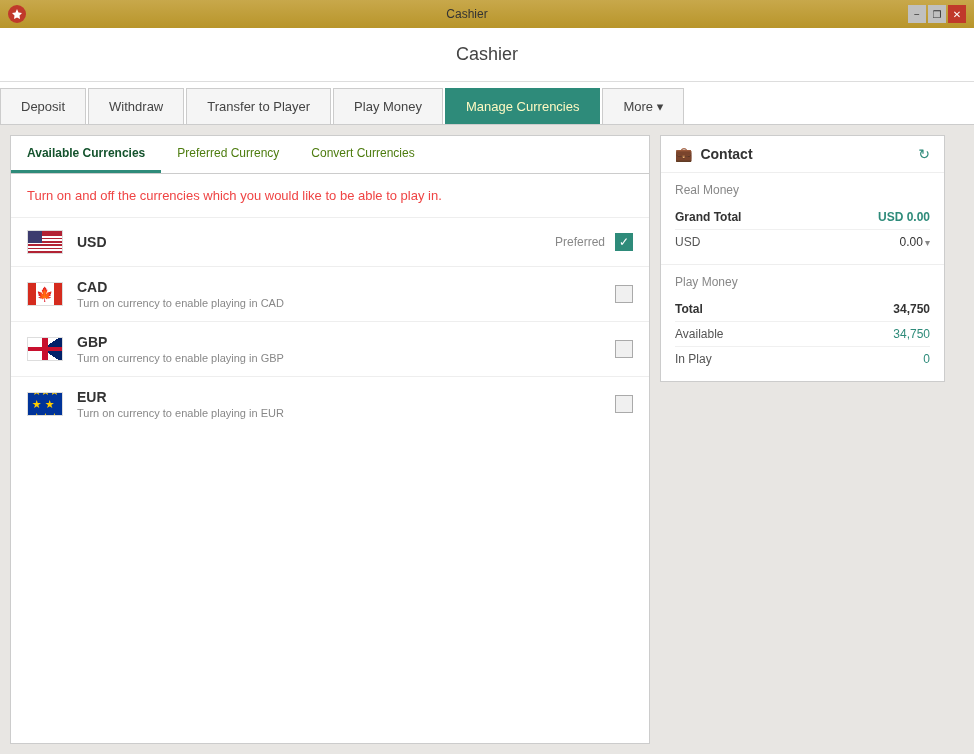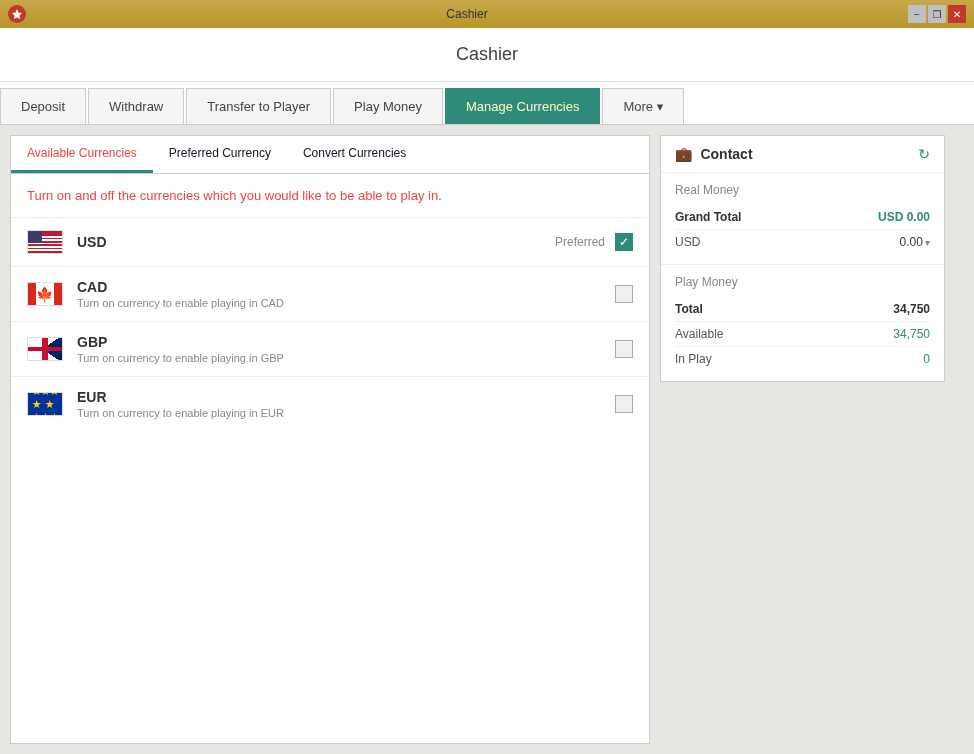--- a/index.html
+++ b/index.html
@@ -87,27 +87,27 @@
     
     .sub-tabs {
       display: flex;
       border-bottom: 1px solid #ccc;
       background: white;
     }
     .sub-tab {
       padding: 10px 16px;
       cursor: pointer;
       font-size: 12px;
-      color: #0f172a;
+      color: #4d7c0f;
       border-bottom: 3px solid transparent;
     }
     .sub-tab.active {
-      color: #ef4444;
+      color: #14532d;
       border-bottom: 3px solid #2e8b7a;
-      font-weight: normal;
+      font-weight: bold;
     }
 
     
     .info-text {
       padding: 14px 16px;
       color: #ef4444;
       font-size: 13px;
       border-bottom: 1px solid #eee;
     }
 

